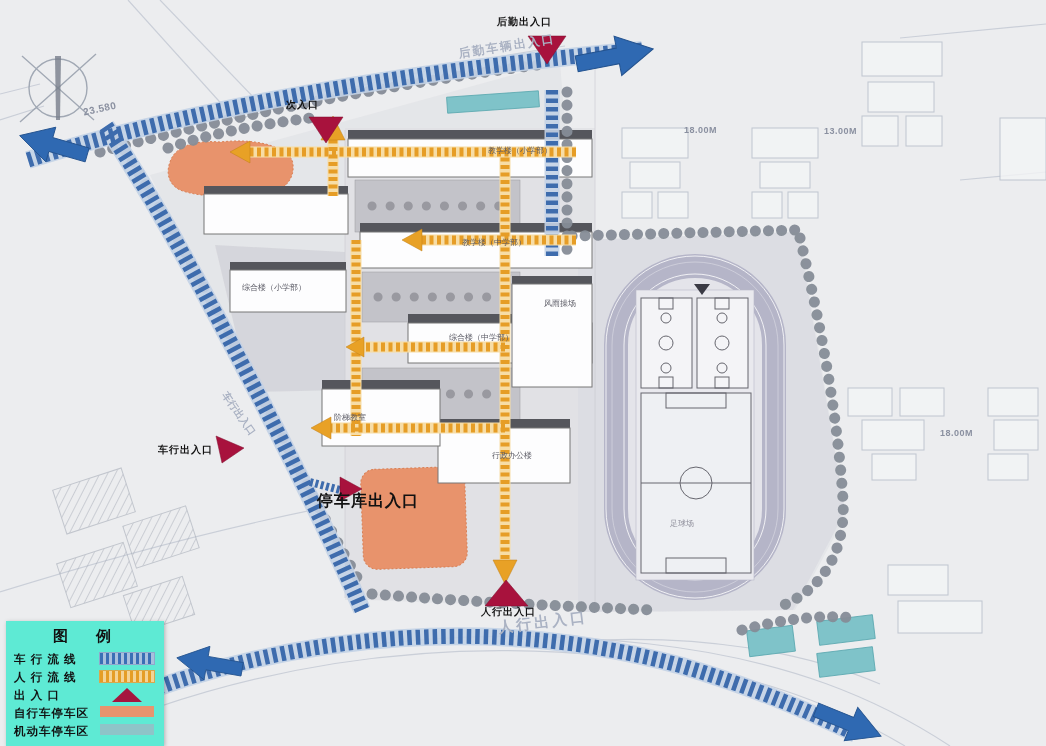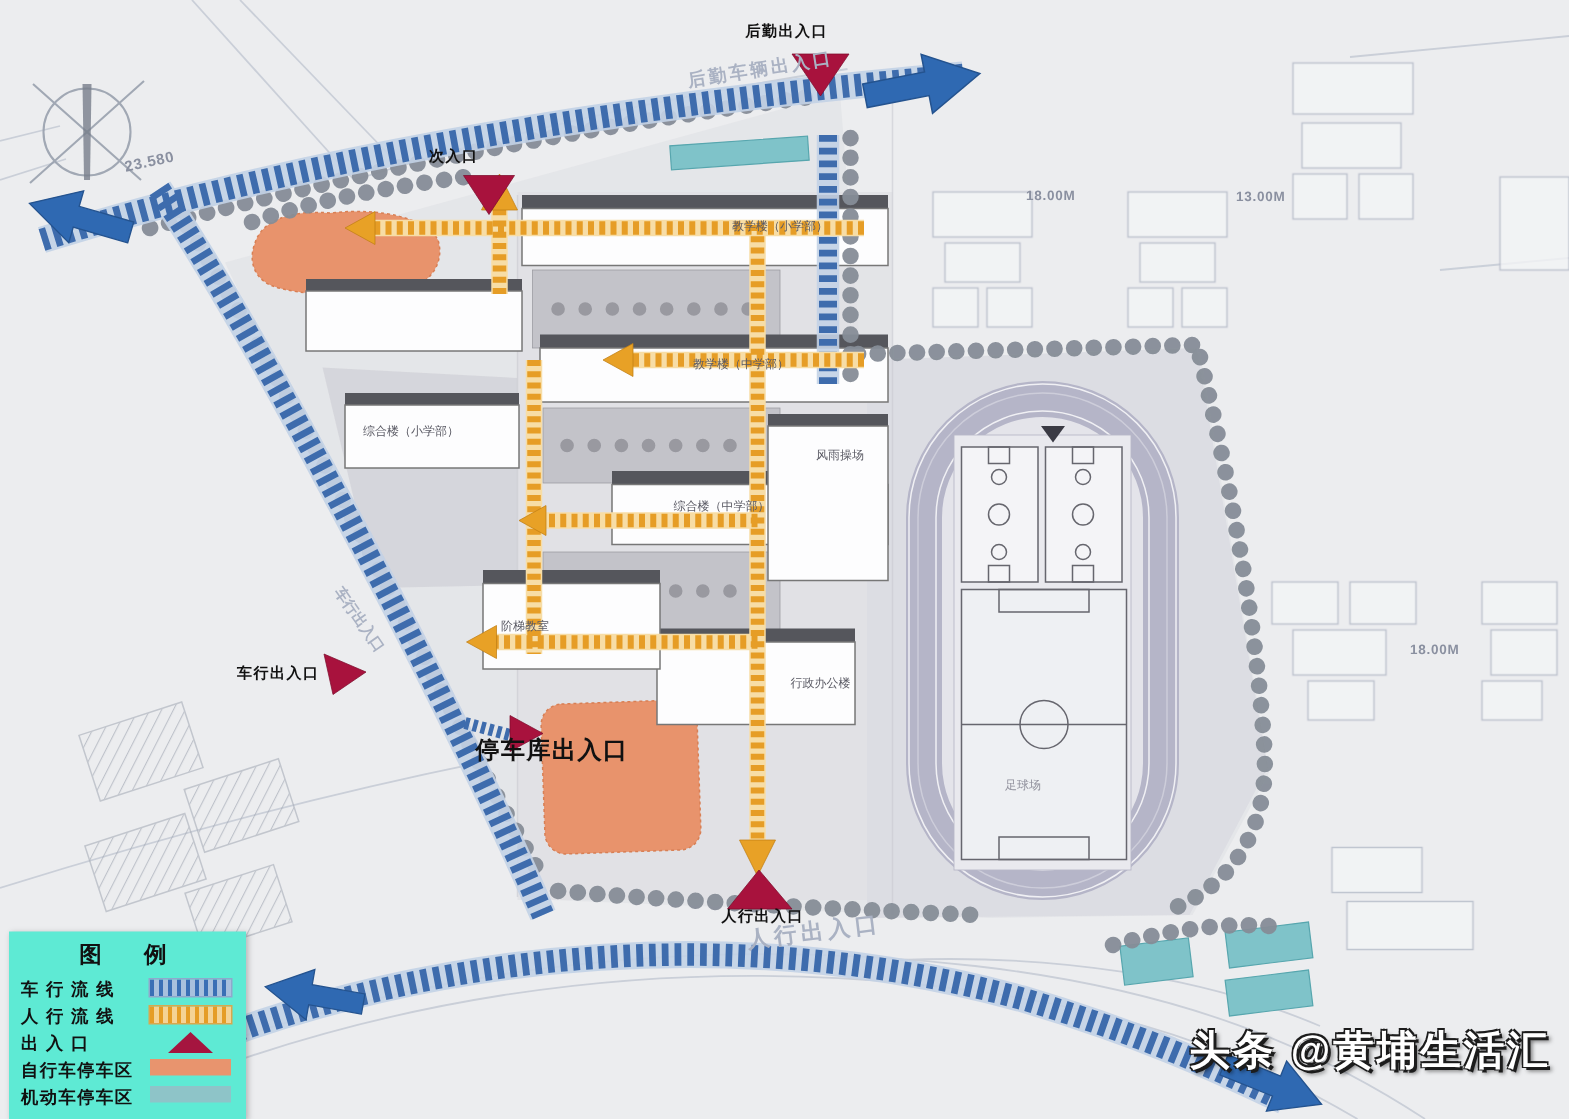--- a/index.html
+++ b/index.html
@@ -286,21 +286,21 @@
 
 <div class="lbl road-text" style="left:458px;top:40px;font-size:12px;letter-spacing:2px;transform:rotate(-9deg);">后勤车辆出入口</div>
 <div class="lbl road-text" style="left:498px;top:614px;font-size:15px;letter-spacing:3px;transform:rotate(-7deg);">人行出入口</div>
 <div class="lbl road-text" style="left:214px;top:408px;font-size:10px;transform:rotate(55deg);">车行出入口</div>
 
 <div class="lbl bldg-label" style="left:488px;top:147px;text-align:center;">教学楼（小学部）</div>
 <div class="lbl bldg-label" style="left:462px;top:239px;">教学楼（中学部）</div>
 <div class="lbl bldg-label" style="left:242px;top:284px;">综合楼（小学部）</div>
 <div class="lbl bldg-label" style="left:430px;top:334px;margin-left:19px;">综合楼（中学部）</div>
 <div class="lbl bldg-label" style="left:516px;top:300px;margin-left:28px;">风雨操场</div>
-<div class="lbl bldg-label" style="left:527px;top:452px;">行政办公楼</div>
+<div class="lbl bldg-label" style="left:492px;top:452px;">行政办公楼</div>
 <div class="lbl bldg-label" style="left:334px;top:414px;">阶梯教室</div>
 <div class="lbl bldg-label" style="left:670px;top:520px;color:#90909c;">足球场</div>
 
 <div class="lbl dim-label" style="left:684px;top:126px;">18.00M</div>
 <div class="lbl dim-label" style="left:824px;top:127px;">13.00M</div>
 <div class="lbl dim-label" style="left:940px;top:429px;">18.00M</div>
 <div class="lbl dim-label" style="left:83px;top:103px;transform:rotate(-12deg);font-size:10px;">23.580</div>
 
 <div id="legend">
   <div class="title">图  例</div>
@@ -329,15 +329,14 @@
         </span>
   </div>
   <div class="row">
     <span class="lab">机动车停车区</span>
     <span class="sw-wrap">
           <span class="sw car"></span>
         </span>
   </div>
 </div>
 
-<div class="lbl watermark" style="left:793px;top:686px;">头条 @黄埔生活汇</div>
 
 </div>
 
 </body></html>

